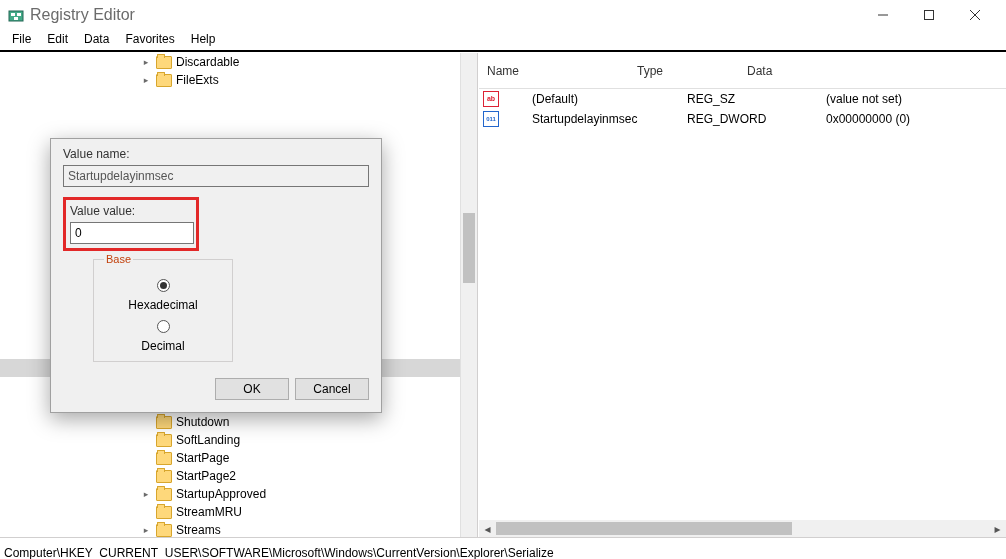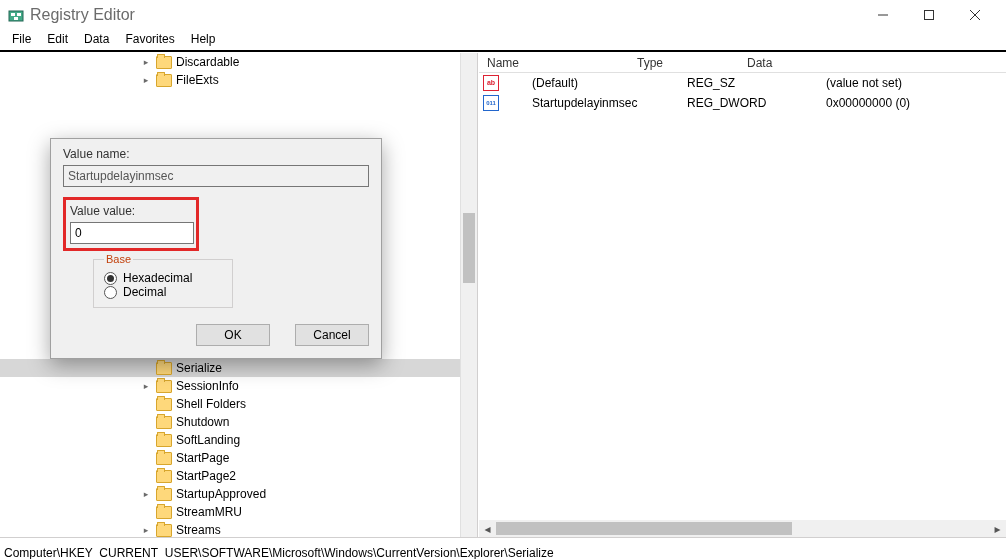--- a/index.html
+++ b/index.html
@@ -29,21 +29,21 @@
   .tree-expander { width: 12px; display: inline-flex; justify-content: center; color: #6b6b6b; font-size: 9px; }
   .tree-folder { width: 16px; height: 13px; margin: 0 4px; background: #fed87b; border: 1px solid #d8a62d; border-radius: 1px; position: relative; }
   .tree-folder::before { content: ""; position: absolute; top: -3px; left: 0; width: 6px; height: 3px; background: #fed87b; border: 1px solid #d8a62d; border-bottom: none; border-radius: 1px 1px 0 0; }
   .tree-label { font-size: 12px; }
   .selected { background: #d7d7d7; }
   .tree-node.selected .tree-label { background: #d7d7d7; }
   .tree-scroll .vscroll { position: absolute; right: 0; top: 0; bottom: 0; width: 17px; background: #f0f0f0; border-left: 1px solid #e0e0e0; }
   .vscroll-thumb { position: absolute; left: 2px; right: 2px; top: 160px; height: 70px; background: #c1c1c1; }
 
   
-  .list-header { display: flex; align-items: center; height: 20px; border-bottom: 1px solid #e0e0e0; }
+  .list-header { display: flex; align-items: center; height: 36px; border-bottom: 1px solid #e0e0e0; }
   .list-col { padding: 0 8px; font-size: 12px; color: #333; }
   .col-name { width: 150px; }
   .col-type { width: 110px; }
   .col-data { flex: 1; }
   .list-row { display: flex; align-items: center; height: 20px; gap: 29px; }
   .val-icon { width: 16px; height: 16px; margin: 0 4px; display: inline-block; }
   .val-text { width: 126px; font-size: 12px; overflow: hidden; text-overflow: ellipsis; }
   .val-type { width: 110px; font-size: 12px; }
   .val-data { font-size: 12px; }
 
@@ -70,24 +70,24 @@
   .dlg-body { padding: 8px 12px 12px 12px; }
   .dlg-label { font-size: 12px; margin-bottom: 4px; color:#333; }
   .dlg-input { width: 306px; height: 22px; border: 1px solid #767676; background: #fff; padding: 0 4px; font-size: 12px; }
   .dlg-input.disabled { background: #f0f0f0; color: #555;}
   .value-data-group { display:inline-block; vertical-align:top; }
   .hl-box { border: 3px solid #e22828; padding: 4px; display:inline-block; width: 136px; }
   .hl-box .dlg-input { width: 124px; }
   .base-group { display:inline-block; vertical-align:top; margin-left: 28px; margin-top: 2px;}
   .base-fieldset { border: 1px solid #d1cfcf; padding: 6px 10px 8px 10px; width: 140px; }
   .base-legend { font-size: 11px; color:#c2410c; }
-  .radio-row { display:flex; align-items:center; gap:6px; margin-top:0; font-size:12px;}
+  .radio-row { display:flex; align-items:center; gap:6px; margin-top:8px; font-size:12px;flex-direction:column;}
   .radio { width:13px; height:13px; border:1px solid #555; border-radius:50%; display:inline-flex; align-items:center; justify-content:center; background:#fff;}
   .radio.checked::after { content:""; width:7px; height:7px; background:#333; border-radius:50%;}
-  .dlg-buttons { display:flex; justify-content:flex-end; gap:25px; margin-top: 16px; }
+  .dlg-buttons { display:flex; justify-content:flex-end; gap:6px; margin-top: 16px; }
   .dlg-btn { width: 74px; height: 22px; border:1px solid #adadad; background: #e1e1e1; font-size:12px; cursor: pointer; display:flex;align-items:center;justify-content:center;}
 
   
   .icon-sz { background:#fff; border:1px solid #d23; }
   .icon-sz::after { content:"ab"; font-size:7px; color:#d23; display:block; text-align:center; line-height:14px; font-weight:bold;}
   .icon-dw { background:#fff; border:1px solid #26c; }
   .icon-dw::after { content:"011"; font-size:6px; color:#26c; display:block; text-align:center; line-height:14px; font-weight:bold;}
 </style>
 </head>
 <body>

